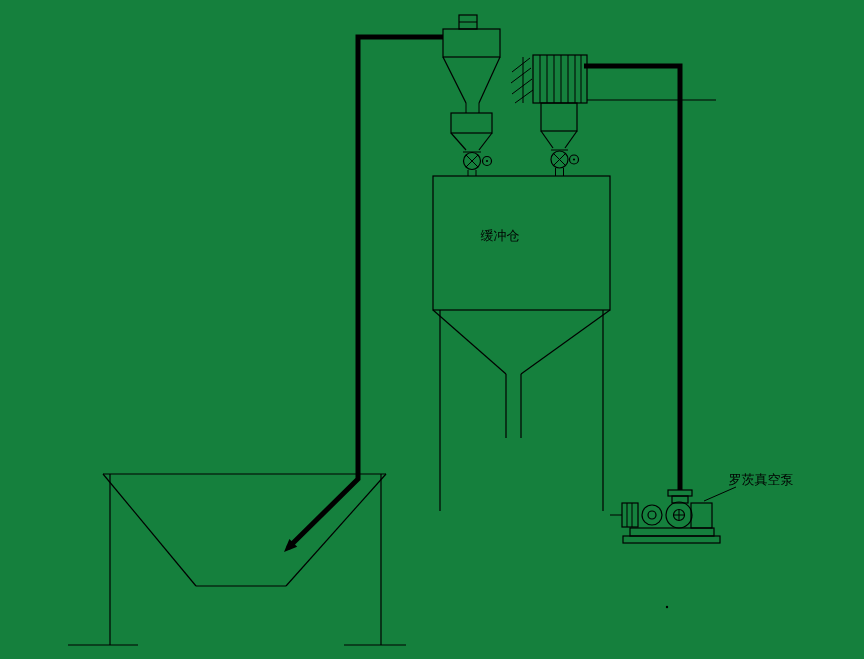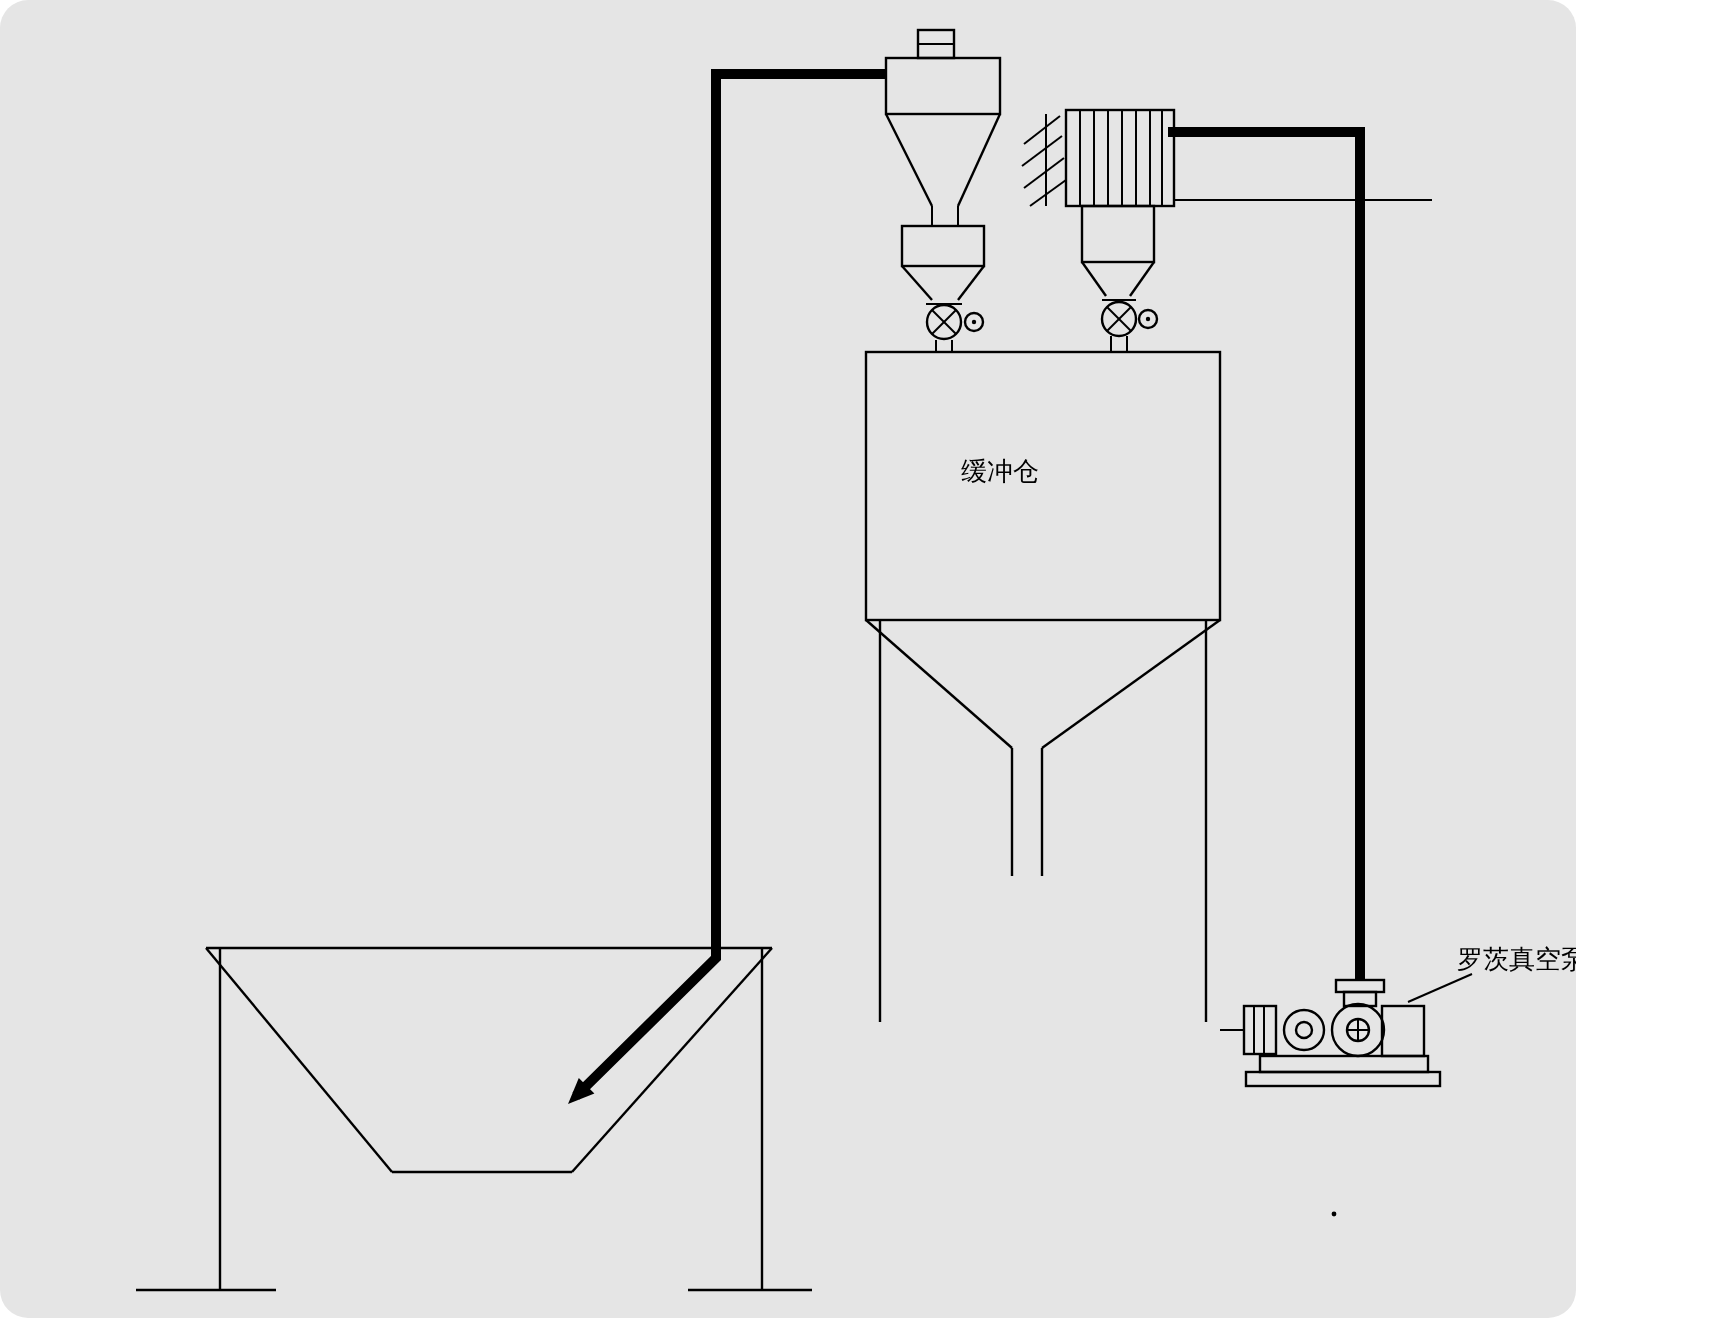--- a/index.html
+++ b/index.html
@@ -2,25 +2,24 @@
 <html><head>
 <meta charset="utf-8">
 <style>
   html, body {
     margin: 0;
     padding: 0;
     background: #ffffff;
   }
   .canvas {
     position: relative;
-    width: 788px;
+    width: 864px;
     height: 659px;
-    background: #e5e5e5;
+    background: #15803d;
     overflow: hidden;
-    border-radius: 14px;
   }
   svg {
     display: block;
   }
   .ln {
     stroke: #000000;
     stroke-width: 1.2;
     fill: none;
   }
   .thin {

